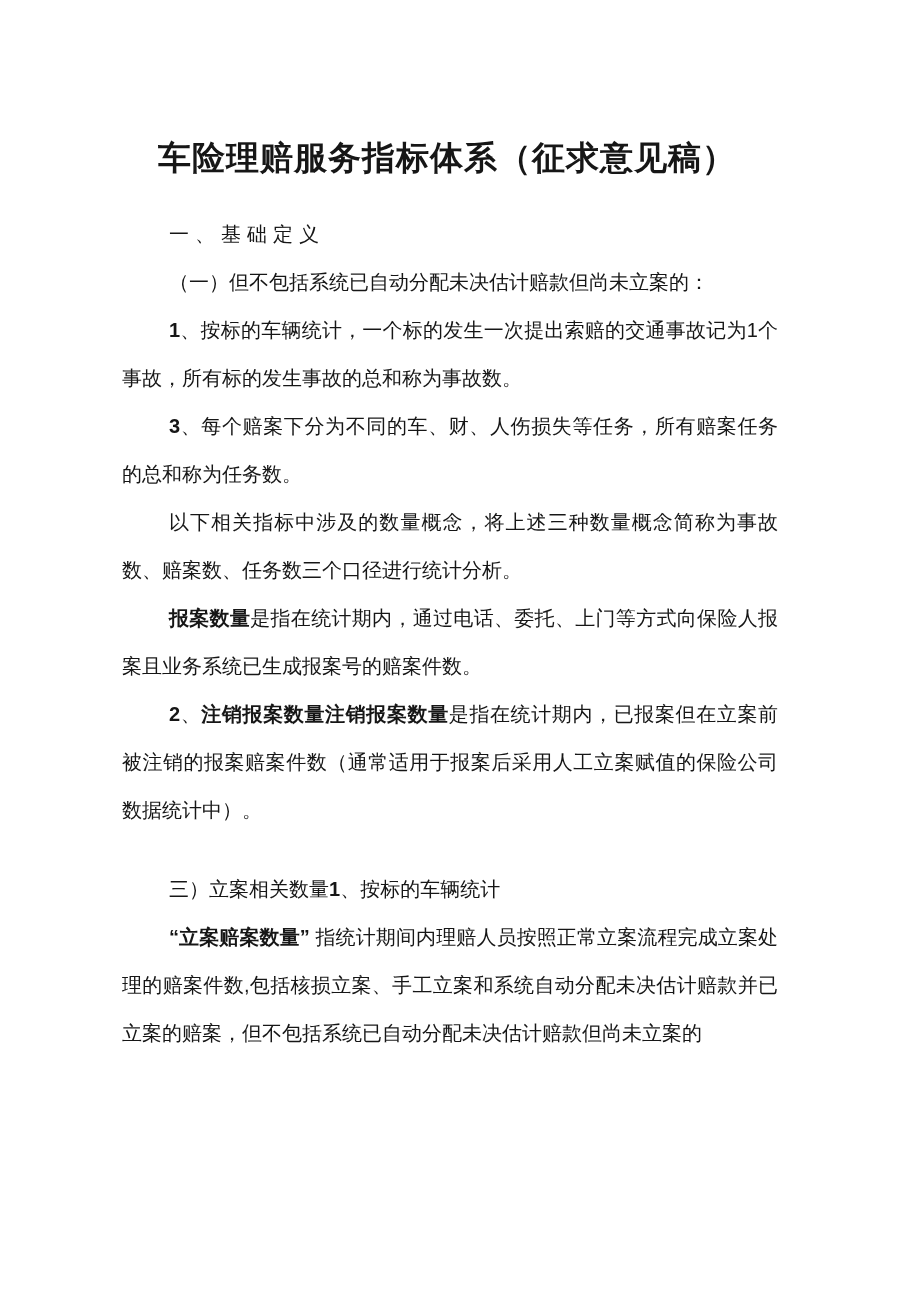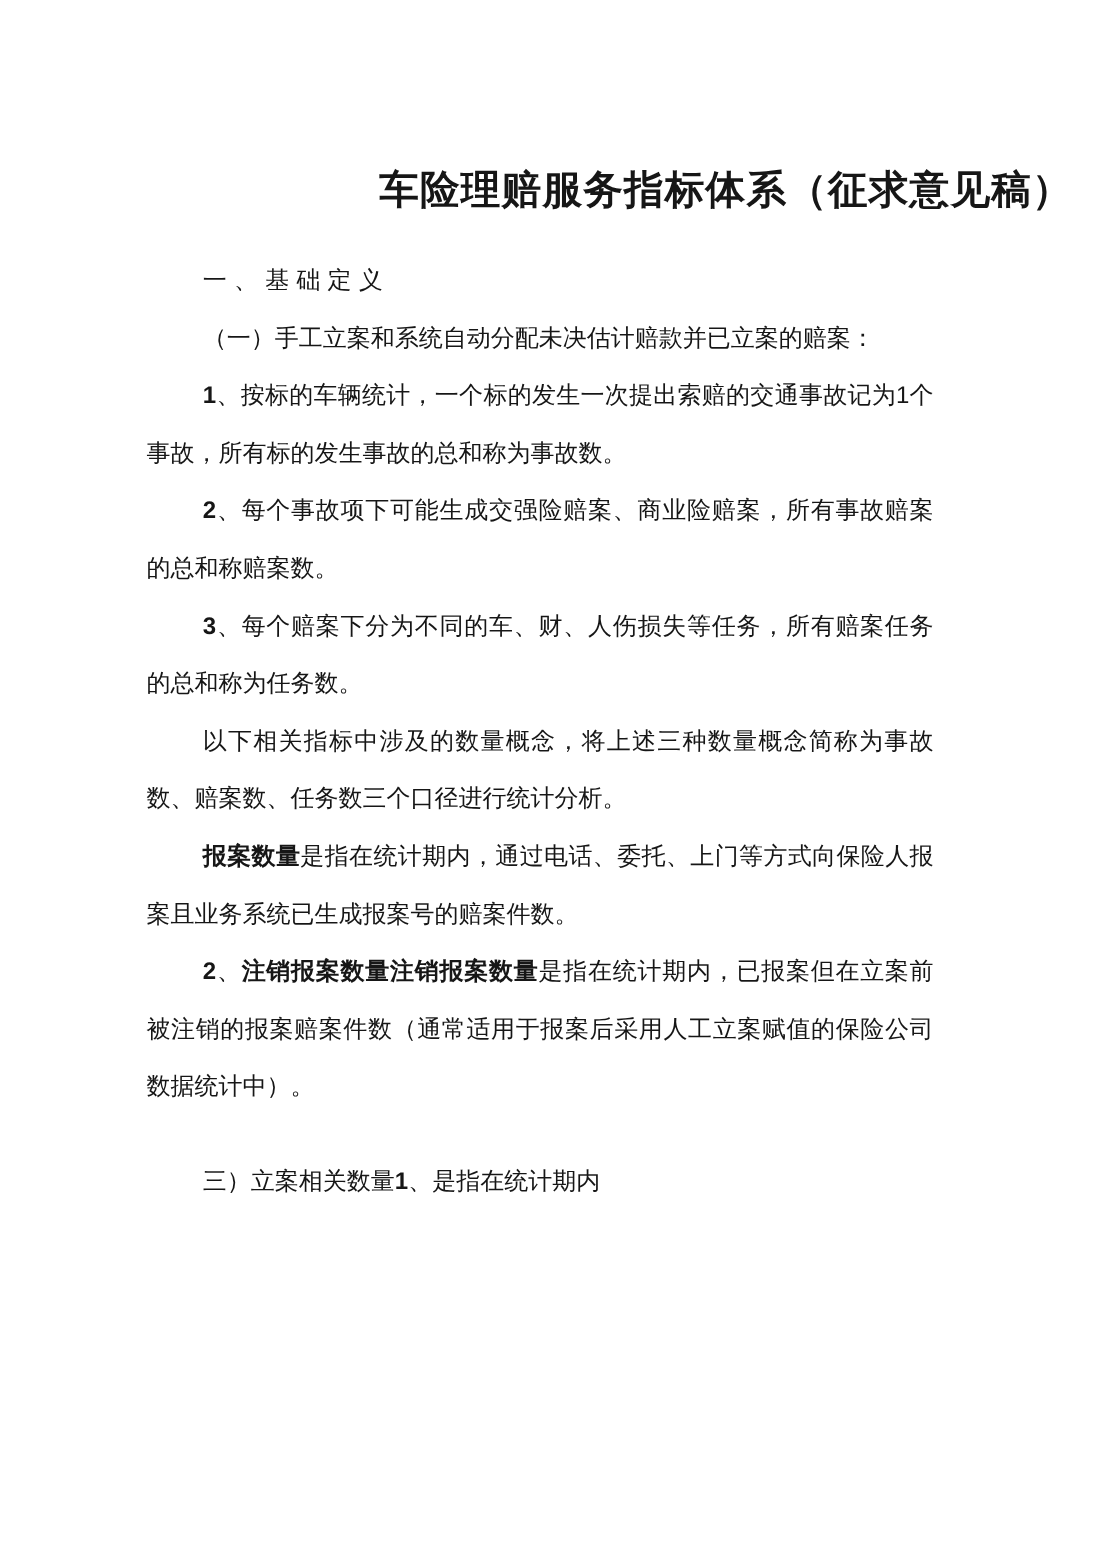--- a/index.html
+++ b/index.html
@@ -16,21 +16,21 @@
   .page {
     position: relative;
     width: 920px;
     height: 1303px;
     background: #ffffff;
     overflow: hidden;
   }
   .doc-title {
     margin: 0;
     padding: 134px 26px 0 0;
-    text-align: right;
+    text-align: center;
     font-size: 33px;
     line-height: 48px;
     font-weight: 700;
     letter-spacing: 1px;
     white-space: nowrap;
   }
   .content {
     width: 656px;
     margin: 28px 0 0 122px;
     font-size: 20px;
@@ -57,32 +57,32 @@
 <body>
 
 <div class="page">
 
   <h1 class="doc-title">车险理赔服务指标体系（征求意见稿）</h1>
 
   <div class="content">
 
     <p class="para spread"><span>一、基础定义</span></p>
 
-    <p class="para"><span>（一）手工立案和系统自动分配未决估计赔款并已立案的赔案：</span></p>
+    <p class="para"><span>（一）但不包括系统已自动分配未决估计赔款但尚未立案的：</span></p>
 
     <p class="para"><span class="bd">1</span><span>、按标的车辆统计，一个标的发生一次提出索赔的交通事故记为1个事故，所有标的发生事故的总和称为事故数。</span></p>
 
-    <p class="para"><span class="bd">2</span><span>、每个事故项下可能生成交强险赔案、商业险赔案，所有事故赔案的总和称赔案数。</span></p>
 
     <p class="para"><span class="bd">3</span><span>、每个赔案下分为不同的车、财、人伤损失等任务，所有赔案任务的总和称为任务数。</span></p>
 
     <p class="para"><span>以下相关指标中涉及的数量概念，将上述三种数量概念简称为事故数、赔案数、任务数三个口径进行统计分析。</span></p>
 
 
     <p class="para"><span class="bd">报案数量</span><span>是指在统计期内，通过电话、委托、上门等方式向保险人报案且业务系统已生成报案号的赔案件数。</span></p>
 
     <p class="para"><span class="bd">2</span><span>、</span><span class="bd">注销报案数量注销报案数量</span><span>是指在统计期内，已报案但在立案前被注销的报案赔案件数（通常适用于报案后采用人工立案赋值的保险公司数据统计中）。</span></p>
 
-    <p class="para gap-before"><span>三）立案相关数量</span><span class="bd">1</span><span>、是指在统计期内</span></p>
+    <p class="para gap-before"><span>三）立案相关数量</span><span class="bd">1</span><span>、按标的车辆统计</span></p>
 
+    <p class="para"><span class="bd">“立案赔案数量”</span><span> 指统计期间内理赔人员按照正常立案流程完成立案处理的赔案件数,包括核损立案、手工立案和系统自动分配未决估计赔款并已立案的赔案，但不包括系统已自动分配未决估计赔款但尚未立案的</span></p>
 
   </div>
 </div>
 
 </body></html>

